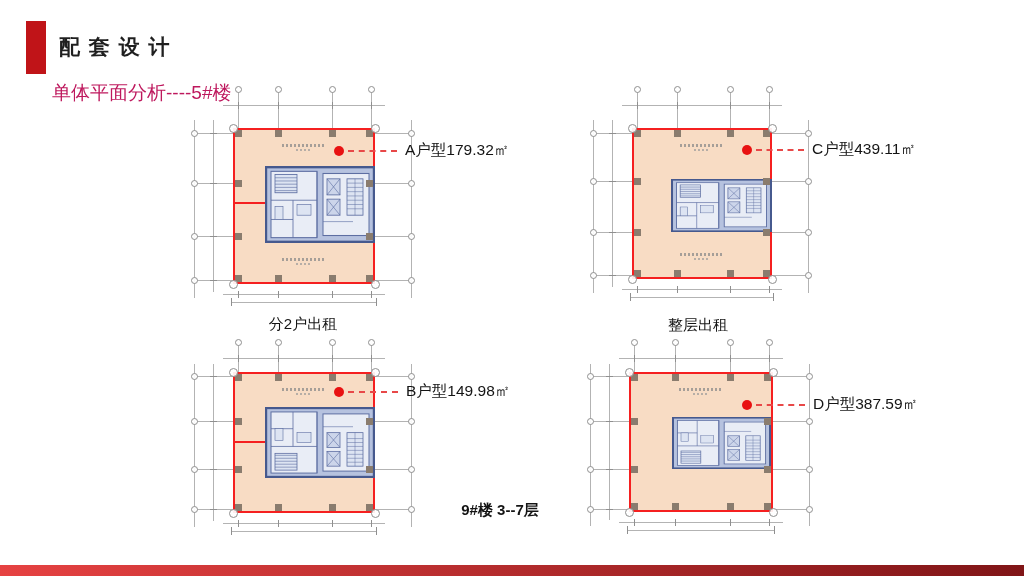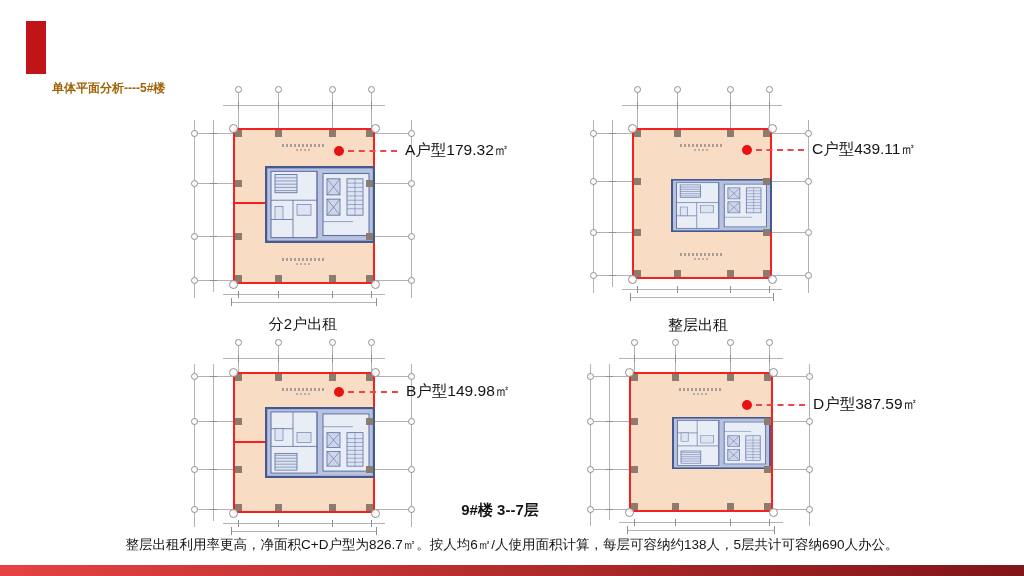--- a/index.html
+++ b/index.html
@@ -7,38 +7,39 @@
     position:relative;width:1024px;height:576px;background:#ffffff;overflow:hidden;
     font-family:"Liberation Sans",sans-serif;color:#1a1a1a;
   }
   .accent-block{position:absolute;left:26px;top:21px;width:20px;height:53px;}
   .page-title{
     position:absolute;left:59px;top:33px;margin:0;
     font-size:21px;font-weight:600;letter-spacing:1.5px;color:#1f1f1f;
   }
   .subtitle{
     position:absolute;left:52px;top:80px;
-    font-size:12px;font-weight:700;color:#a16207;
+    font-size:19px;font-weight:400;color:#be185d;
   }
   .plan-layer{position:absolute;left:0;top:0;width:100%;height:100%;}
   .floor-range-label{
     position:absolute;transform:translateX(-50%);white-space:nowrap;
     font-size:15px;font-weight:600;color:#141414;
   }
   .footer-note{
     position:absolute;left:0;top:536px;width:100%;text-align:center;
     font-size:13.5px;font-weight:400;color:#141414;
   }
   .bottom-bar{position:absolute;left:0;top:565px;width:100%;height:11px;}
 </style>
 </head>
 <body>
 
 <div class="slide">
   <div class="accent-block" style="background: rgb(192, 20, 24);"></div>
+  <h1 class="page-title">配 套 设 计</h1>
   <div class="subtitle">单体平面分析----5#楼</div>
 
   <div class="plan-layer" id="plan-layer">
       <div style="position: absolute; left: 0px; top: 0px;">
         <div style="position: absolute; left: 194px; top: 120px; width: 1px; height: 178px; background: rgb(179, 179, 179);"></div>
         <div style="position: absolute; left: 411px; top: 120px; width: 1px; height: 178px; background: rgb(179, 179, 179);"></div>
         <div style="position: absolute; left: 238px; top: 92px; width: 1px; height: 36px; background: rgb(179, 179, 179);"></div>
         <div style="position: absolute; left: 234.5px; top: 85.5px; width: 5px; height: 5px; border: 1px solid rgb(143, 143, 143); border-radius: 50%; background: rgba(255, 255, 255, 0.92);"></div>
         <div style="position: absolute; left: 278px; top: 92px; width: 1px; height: 36px; background: rgb(179, 179, 179);"></div>
         <div style="position: absolute; left: 274.5px; top: 85.5px; width: 5px; height: 5px; border: 1px solid rgb(143, 143, 143); border-radius: 50%; background: rgba(255, 255, 255, 0.92);"></div>
@@ -391,15 +392,14 @@
         <div style="position: absolute; left: 768.5px; top: 507.5px; width: 7px; height: 7px; border: 1px solid rgb(143, 143, 143); border-radius: 50%; background: rgba(255, 255, 255, 0.92);"></div>
         <div style="position: absolute; left: 742px; top: 400px; width: 10px; height: 10px; border-radius: 50%; background: rgb(232, 18, 18);"></div>
         <div style="position: absolute; left: 756px; top: 404px; width: 49px; height: 0px; border-top: 2px dashed rgb(232, 72, 72);"></div>
         <div style="position: absolute; left: 813px; top: 394px; white-space: nowrap; font: 500 15.5px &quot;Liberation Sans&quot;, sans-serif; color: rgb(20, 20, 20);">D户型387.59㎡</div>
       </div>
       <div style="position: absolute; left: 303px; top: 315px; transform: translateX(-50%); white-space: nowrap; font: 500 15px &quot;Liberation Sans&quot;, sans-serif; color: rgb(20, 20, 20);">分2户出租</div>
       <div style="position: absolute; left: 698px; top: 316px; transform: translateX(-50%); white-space: nowrap; font: 500 15px &quot;Liberation Sans&quot;, sans-serif; color: rgb(20, 20, 20);">整层出租</div>
     </div>
 
   <div class="floor-range-label" style="left: 500px; top: 501px;">9#楼  3--7层</div>
-  <div class="footer-note">整层出租利用率更高，净面积C+D户型为826.7㎡。按人均6㎡/人使用面积计算，每层可容纳约138人，5层共计可容纳690人办公。</div>
   <div class="bottom-bar" style="background: linear-gradient(90deg, rgb(230, 66, 66), rgb(128, 21, 23));"></div>
 </div>
 
 </body></html>

